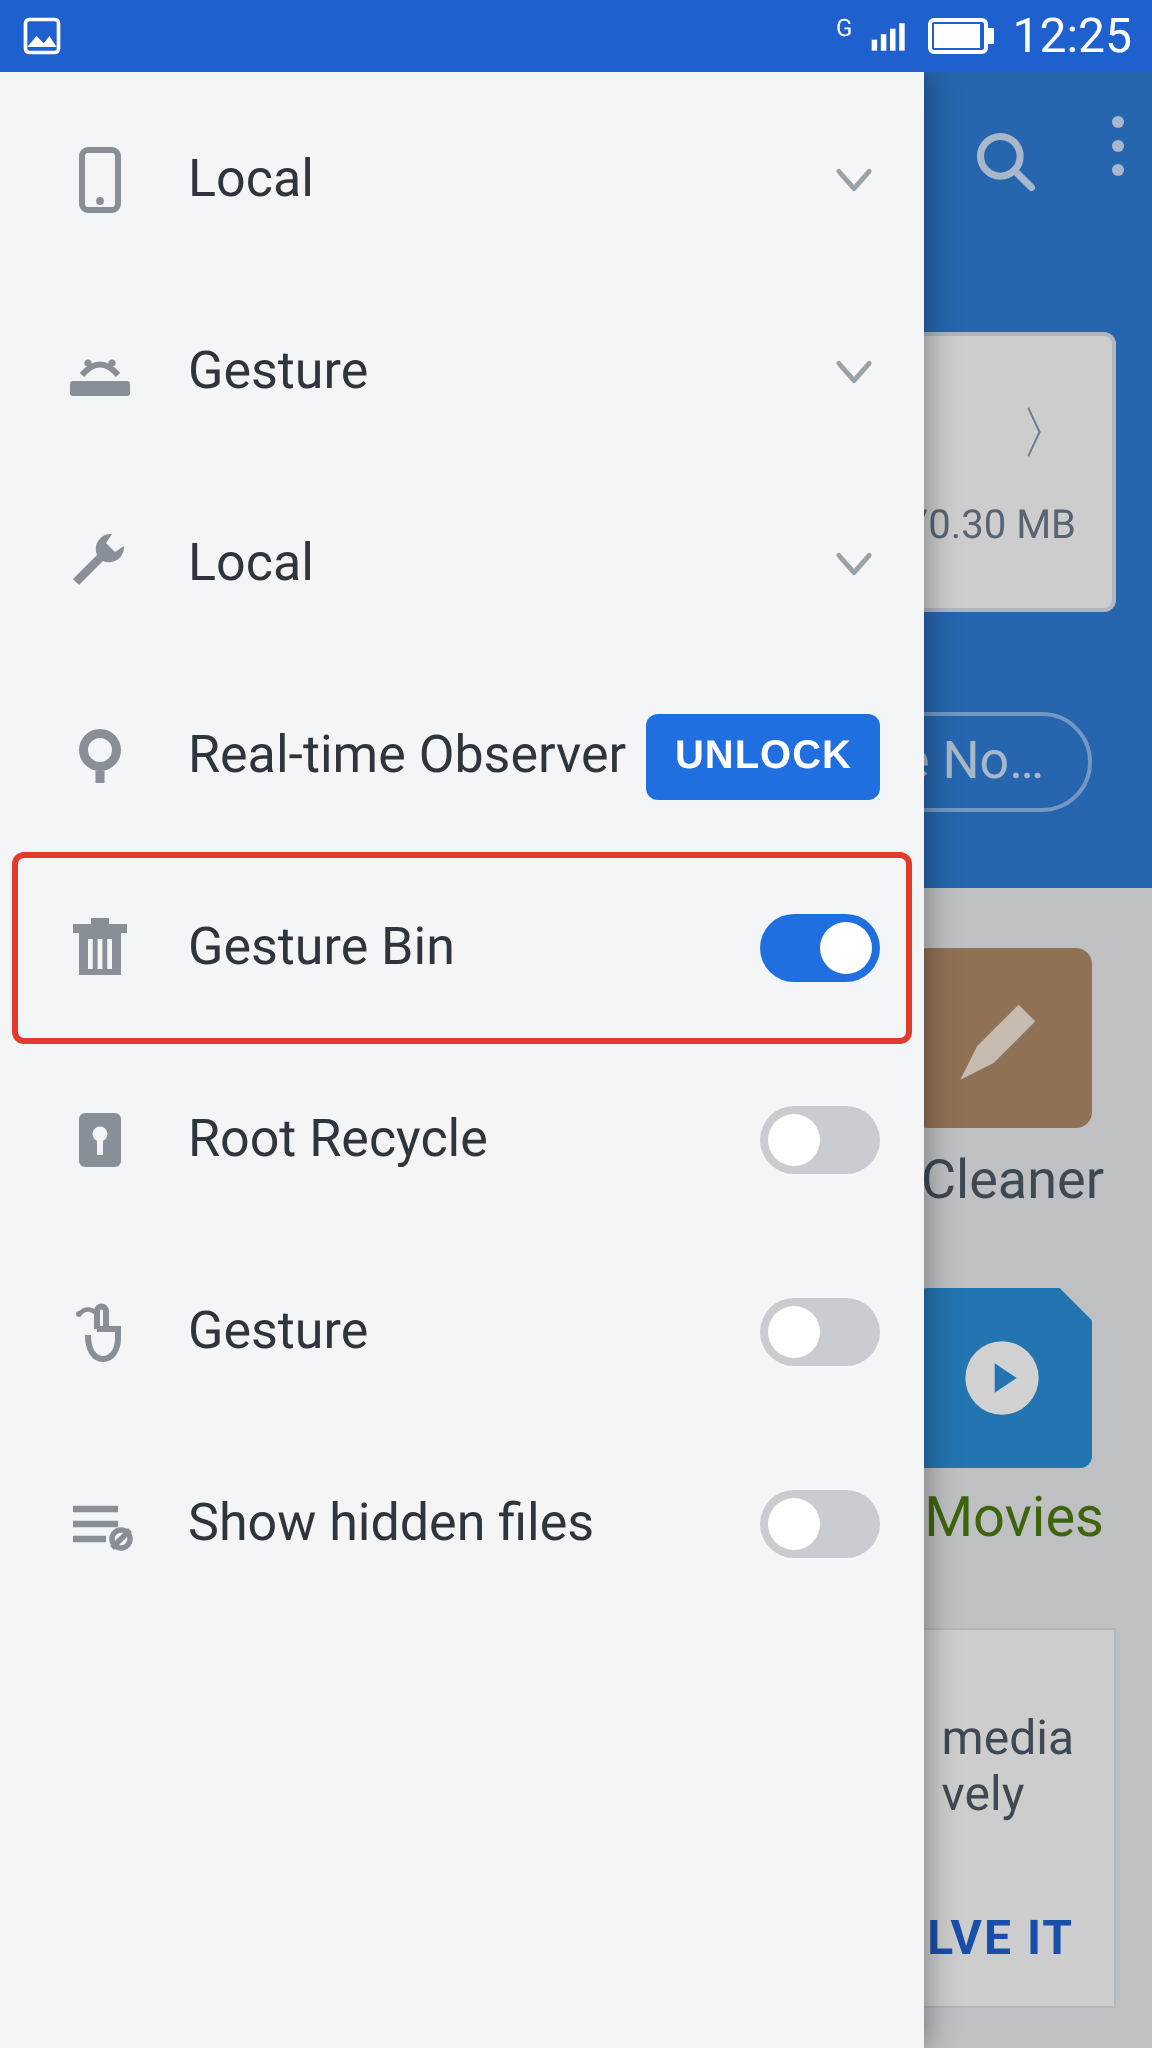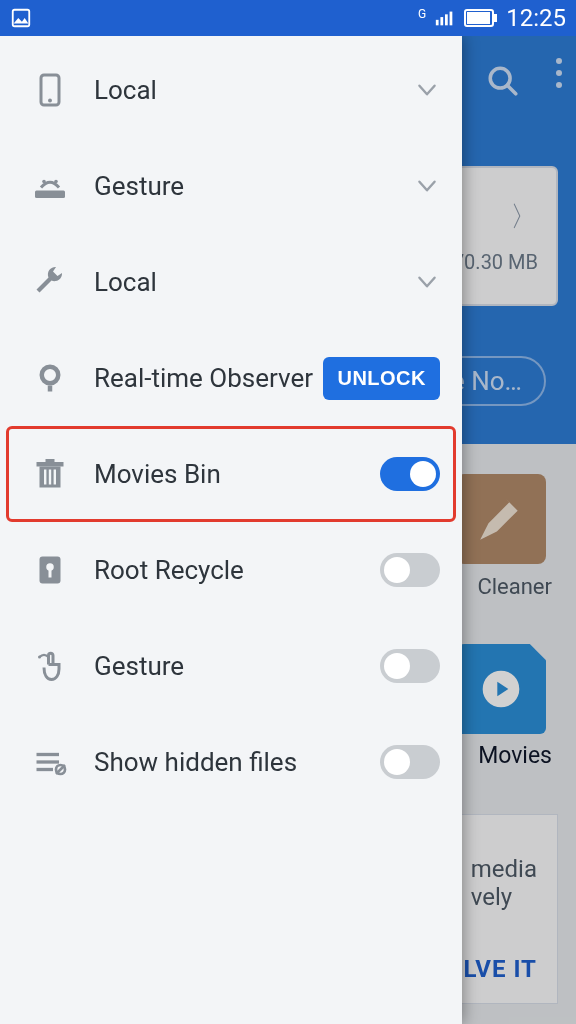--- a/index.html
+++ b/index.html
@@ -44,28 +44,28 @@
 
   .bg-lower {
     position:absolute; top:408px; left:0; right:0; bottom:0;
     background:#e8ebee;
   }
   .bg-tile1 {
     position:absolute; top:30px; right:30px; width:90px; height:90px;
     background:#b18a6a; border-radius:8px;
     display:flex; align-items:center; justify-content:center;
   }
-  .bg-tile1-label { position:absolute; top:130px; right:24px; color:#4e5966; font-size:22px; }
+  .bg-tile1-label { position:absolute; top:130px; right:24px; color:#4e5966; font-size:27px; }
   .bg-tile2 {
     position:absolute; top:200px; right:30px; width:90px; height:90px;
     background:#2b8fd8; border-radius:8px 8px 6px 6px;
     display:flex; align-items:center; justify-content:center;
     clip-path: polygon(0 0, 82% 0, 100% 18%, 100% 100%, 0 100%);
   }
-  .bg-tile2-label { position:absolute; top:298px; right:24px; color:#0f172a; font-size:23px; }
+  .bg-tile2-label { position:absolute; top:298px; right:24px; color:#4d7c0f; font-size:28px; }
 
   .bg-mediacard {
     position:absolute; top:370px; right:18px; width:240px; height:190px;
     background:#fafbfc; border:1px solid #d8deea;
     color:#4e5966; font-size:24px;
     padding:40px 20px 20px 20px;
     display:flex; flex-direction:column; justify-content:space-between; align-items:flex-end;
   }
   .bg-mediacard .solve { color:#1f60cf; font-weight:700; letter-spacing:1px; }
 
@@ -271,21 +271,21 @@
         <span class="tail">
           <button class="unlock-btn">UNLOCK</button>
         </span>
       </div>
       <div class="row highlighted">
         <span class="icon-slot">
           <svg viewBox="0 0 24 24">
             <use href="#ic-recycle"></use>
           </svg>
         </span>
-        <span class="label">Movies Bin</span>
+        <span class="label">Gesture Bin</span>
         <span class="tail">
           <span class="toggle on">
             <span class="knob"></span>
           </span>
         </span>
         <span class="highlight-box"></span>
       </div>
       <div class="row">
         <span class="icon-slot">
           <svg viewBox="0 0 24 24">

